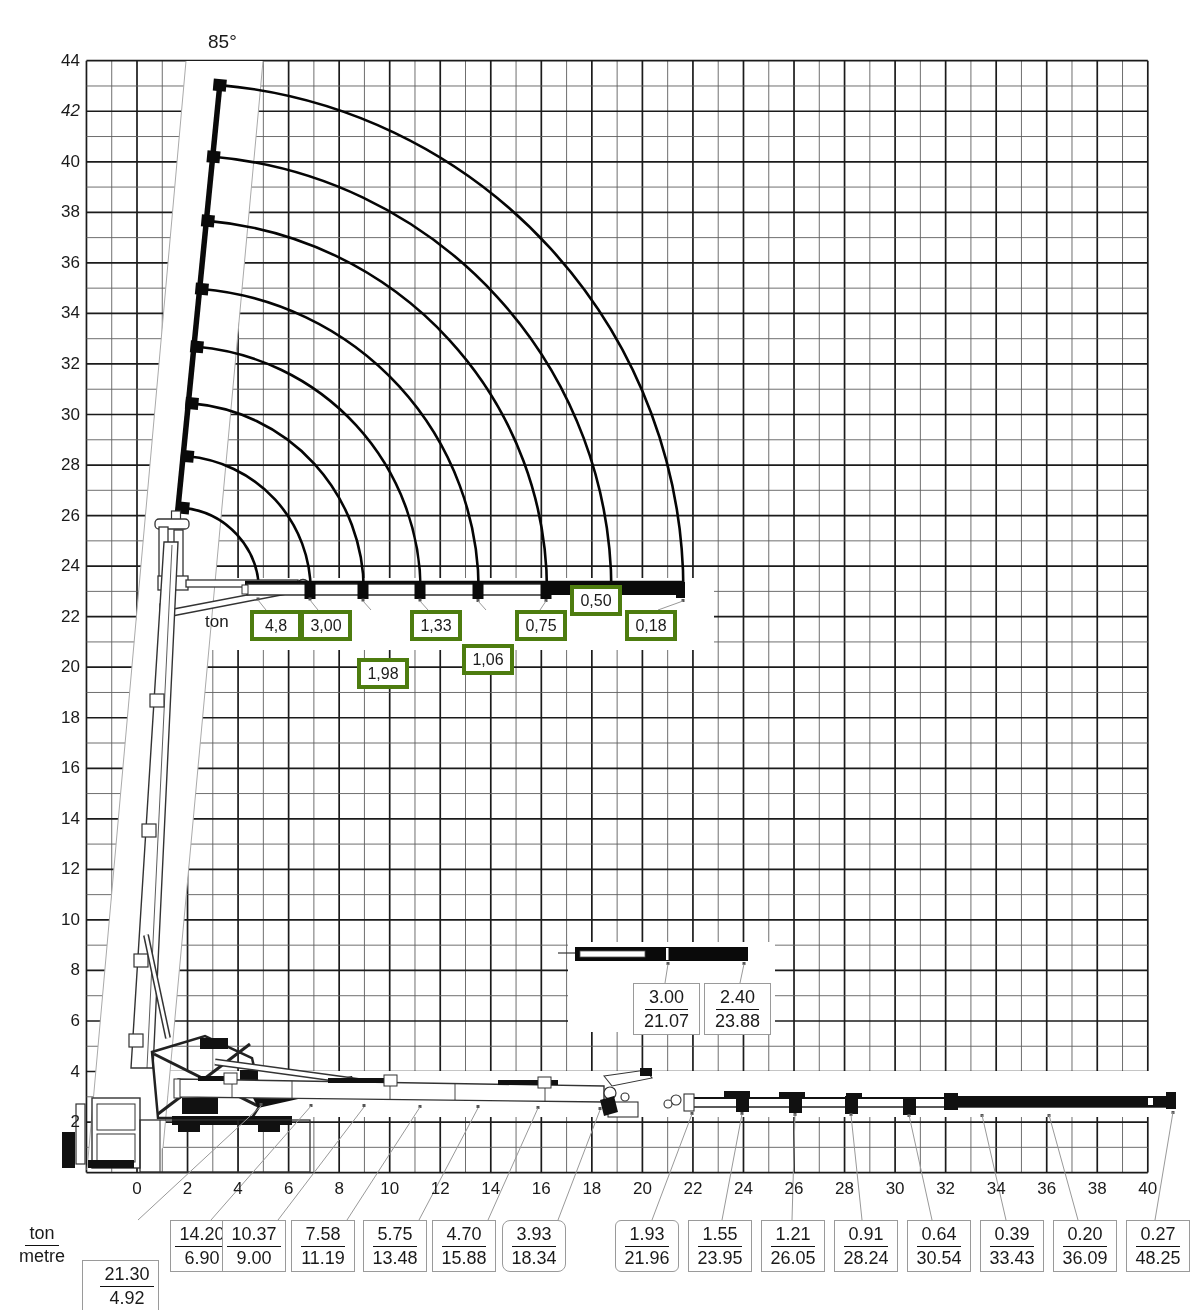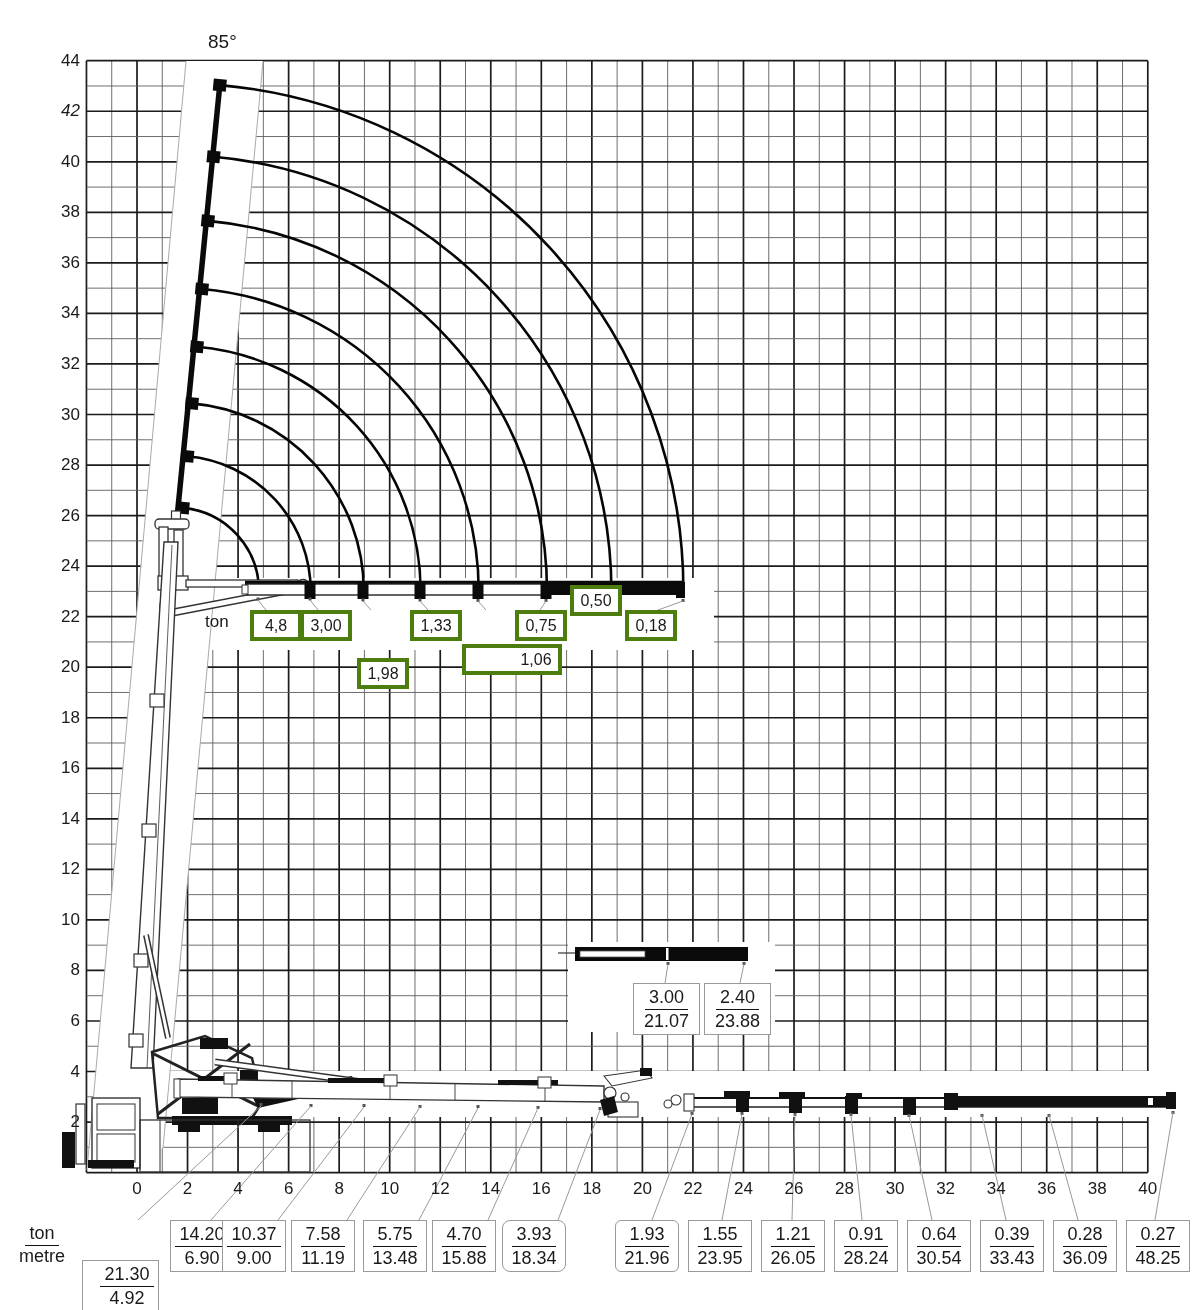--- a/index.html
+++ b/index.html
@@ -381,21 +381,21 @@
       <div class="txt xtick" style="left: 1077.26px; top: 1178px;">38</div>
       <div class="txt xtick" style="left: 1127.8px; top: 1178px;">40</div>
     </div>
 
   <div class="txt unit" style="left:205px;top:610px;">ton</div>
   <div id="upper-row">
       <div class="lbox" style="left: 250px; top: 610px;">4,8</div>
       <div class="lbox" style="left: 300px; top: 610px;">3,00</div>
       <div class="lbox" style="left: 357px; top: 610px; margin-top: 48px;">1,98</div>
       <div class="lbox" style="left: 410px; top: 610px;">1,33</div>
-      <div class="lbox" style="left: 462px; top: 644px; padding-left: 48px;">1,06</div>
+      <div class="lbox" style="left: 462px; top: 644px;">1,06</div>
       <div class="lbox" style="left: 515px; top: 610px;">0,75</div>
       <div class="lbox" style="left: 570px; top: 585px;">0,50</div>
       <div class="lbox" style="left: 625px; top: 610px;">0,18</div>
     </div>
 
   <div id="jib-inset">
       <div class="vbox jbox" style="left: 633px; top: 983px;"><span class="ft">3.00</span><span class="fb">21.07</span></div>
       <div class="vbox jbox" style="left: 704px; top: 983px;"><span class="ft">2.40</span><span class="fb">23.88</span></div>
     </div>
 
@@ -410,17 +410,17 @@
       <div class="vbox" style="left: 291px; top: 1220px;"><span class="ft">7.58</span><span class="fb">11.19</span></div>
       <div class="vbox" style="left: 363px; top: 1220px;"><span class="ft">5.75</span><span class="fb">13.48</span></div>
       <div class="vbox" style="left: 432px; top: 1220px;"><span class="ft">4.70</span><span class="fb">15.88</span></div>
       <div class="vbox" style="left: 502px; top: 1220px; border-radius: 8px;"><span class="ft">3.93</span><span class="fb">18.34</span></div>
       <div class="vbox" style="left: 615px; top: 1220px; border-radius: 6px;"><span class="ft">1.93</span><span class="fb">21.96</span></div>
       <div class="vbox" style="left: 688px; top: 1220px;"><span class="ft">1.55</span><span class="fb">23.95</span></div>
       <div class="vbox" style="left: 761px; top: 1220px;"><span class="ft">1.21</span><span class="fb">26.05</span></div>
       <div class="vbox" style="left: 834px; top: 1220px;"><span class="ft">0.91</span><span class="fb">28.24</span></div>
       <div class="vbox" style="left: 907px; top: 1220px;"><span class="ft">0.64</span><span class="fb">30.54</span></div>
       <div class="vbox" style="left: 980px; top: 1220px;"><span class="ft">0.39</span><span class="fb">33.43</span></div>
-      <div class="vbox" style="left: 1053px; top: 1220px;"><span class="ft">0.28</span><span class="fb">36.09</span></div>
+      <div class="vbox" style="left: 1053px; top: 1220px;"><span class="ft">0.20</span><span class="fb">36.09</span></div>
       <div class="vbox" style="left: 1126px; top: 1220px;"><span class="ft">0.27</span><span class="fb">48.25</span></div>
     </div>
 
 </div>
 
 </body></html>

